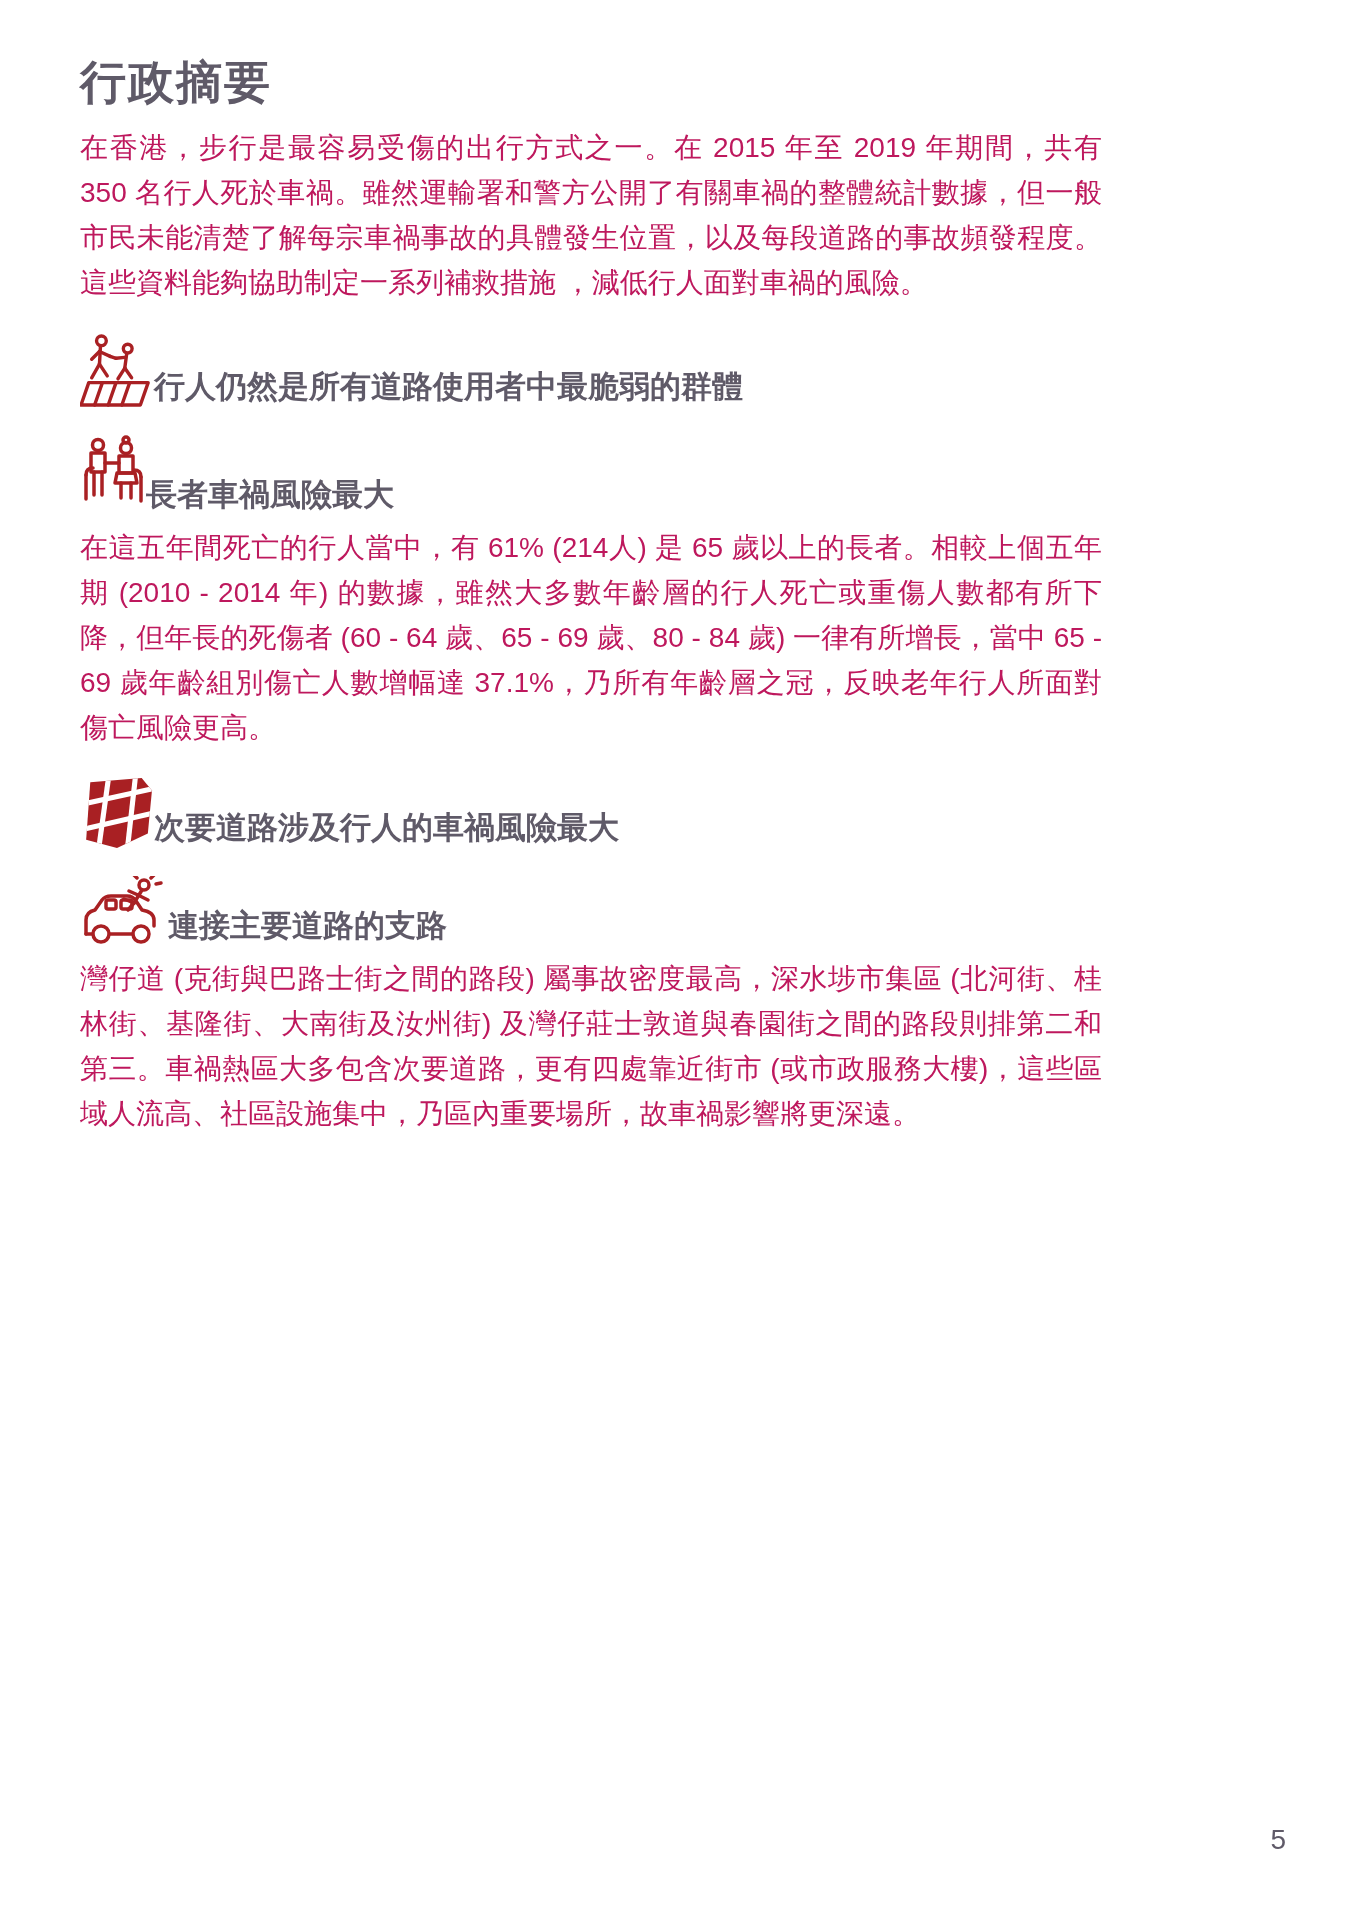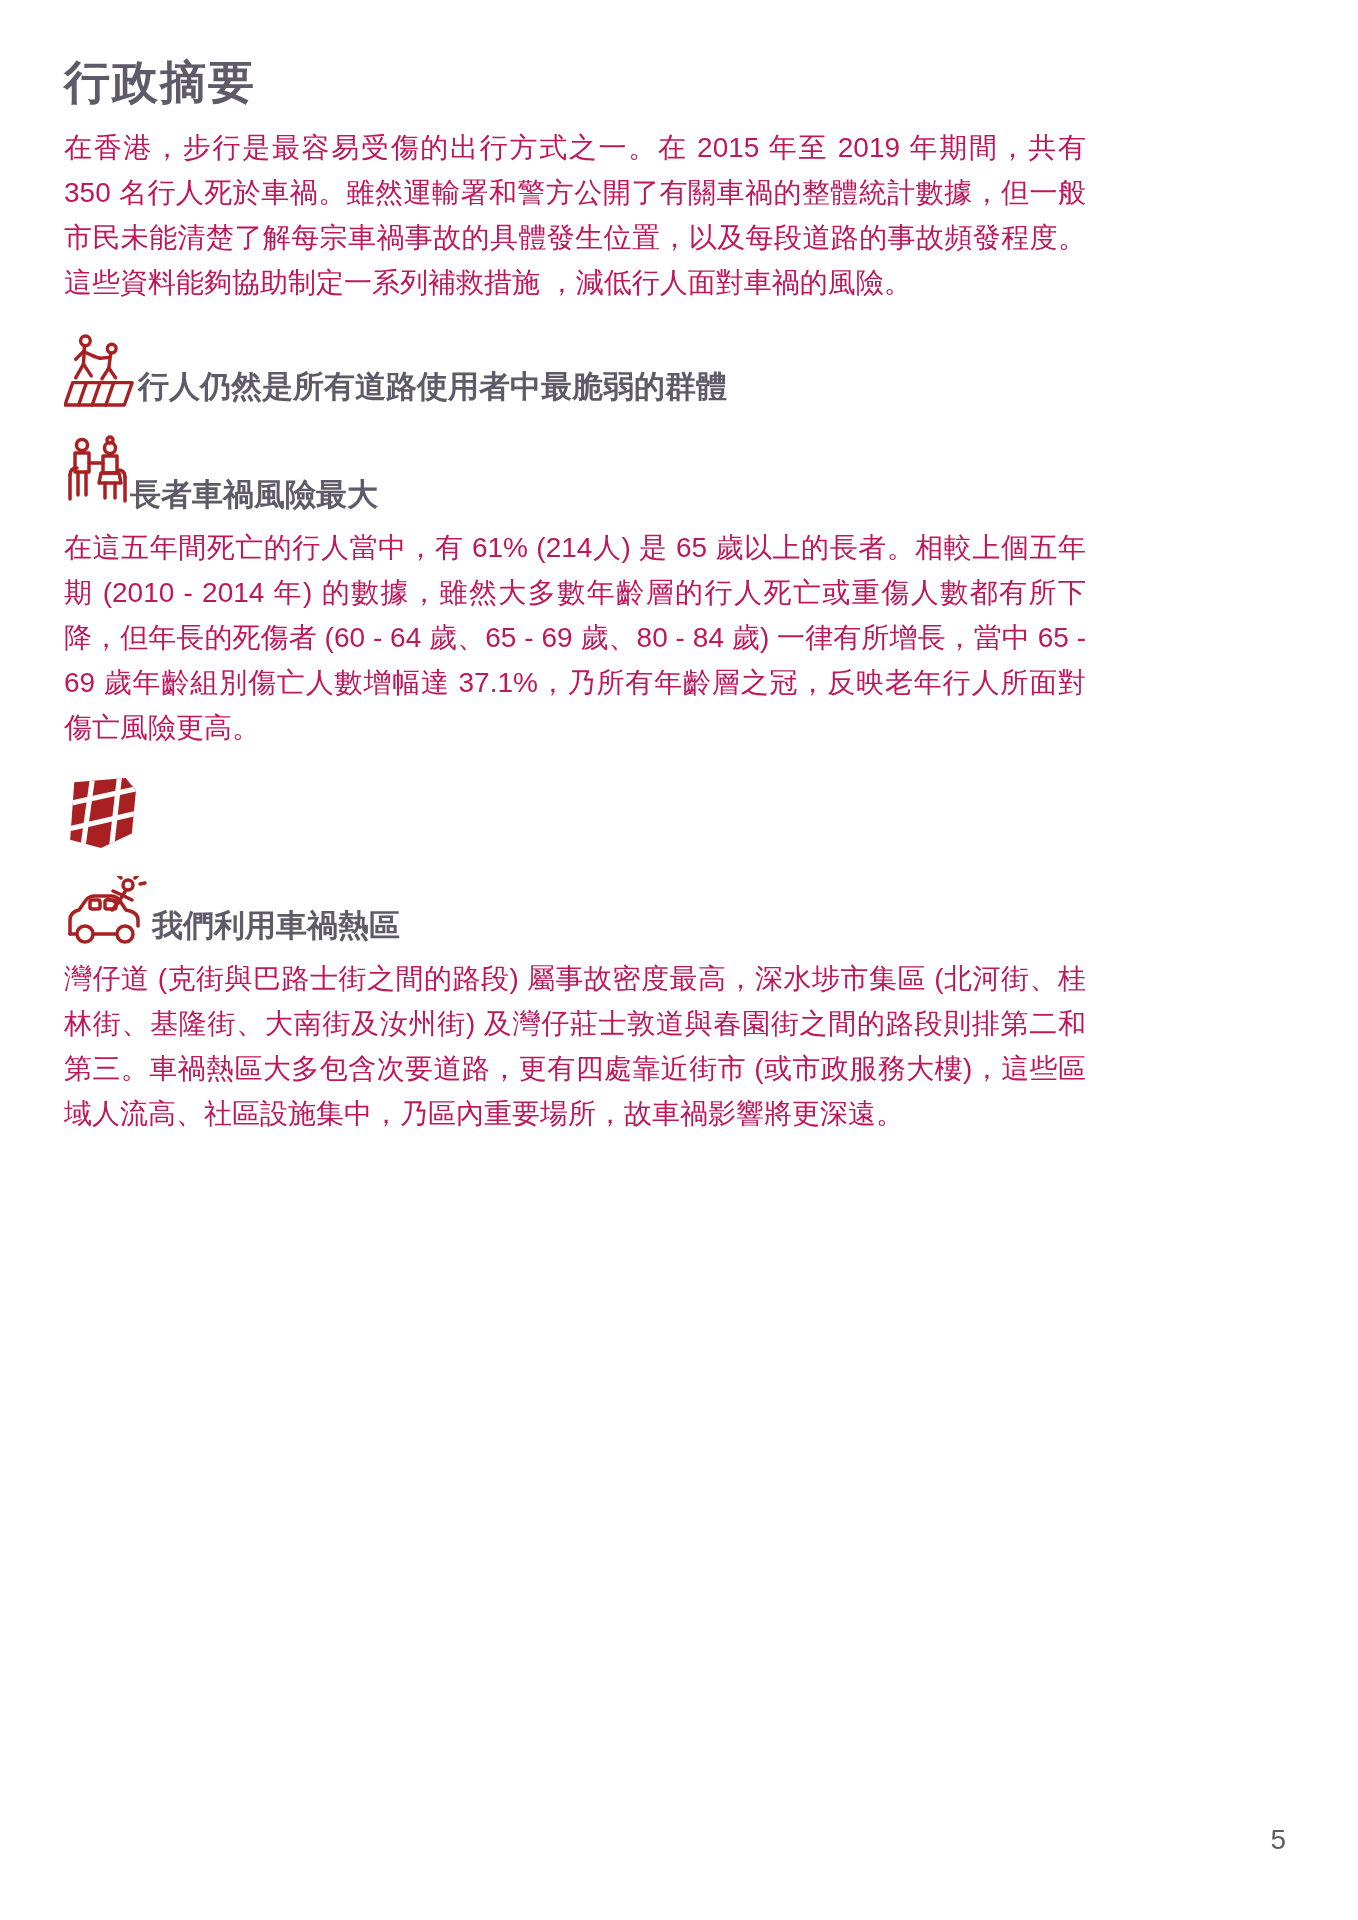--- a/index.html
+++ b/index.html
@@ -4,21 +4,21 @@
 <style>
   html,body{margin:0;padding:0;background:#e8e8e8;}
   .page{
     position:relative;
     width:1358px;height:1920px;
     margin:0 auto;
     background:#ffffff;
     font-family:"Liberation Sans","DejaVu Sans",sans-serif;
     color:#404040;
     box-sizing:border-box;
-    padding:56px 268px 0 64px;
+    padding:56px 268px 0 80px;
     overflow:hidden;
   }
   .page .inner{width:1022px;}
   h1.doc-title{
     margin:0 0 16px 0;
     font-size:46px;
     line-height:1.15;
     font-weight:bold;
     color:#5f5a68;
     letter-spacing:2px;
@@ -126,20 +126,21 @@
             </defs>
             <path d="M10,6 L60,2 L70,14 L66,56 L36,70 L6,62 Z" fill="#a92023"></path>
             <g clip-path="url(#mapclip)" stroke="#ffffff" stroke-width="5" fill="none">
               <line x1="0" y1="28" x2="72" y2="12"></line>
               <line x1="2" y1="52" x2="72" y2="36"></line>
               <line x1="28" y1="0" x2="18" y2="72"></line>
               <line x1="54" y1="0" x2="46" y2="72"></line>
             </g>
           </svg>
         </span>
+        <h2 class="sec-title">次要道路涉及行人的車禍風險最大</h2>
       </div>
     </section>
 
     <section>
       <div class="sec-head">
         <span class="icon">
           <svg width="88" height="72" viewBox="0 0 88 72" fill="none" stroke="#a92023" stroke-width="3.5" stroke-linecap="round" stroke-linejoin="round">
             <path d="M6,58 L6,44 Q6,36 15,34 L22,24 Q25,20 31,20 L47,20 Q53,20 56,25 L62,34 Q74,36 74,44 L74,50"></path>
             <line x1="6" y1="58" x2="12" y2="58"></line>
             <line x1="30" y1="58" x2="52" y2="58"></line>
@@ -151,21 +152,21 @@
             <line x1="62" y1="14" x2="54" y2="27"></line>
             <line x1="58" y1="19" x2="68" y2="24"></line>
             <line x1="58" y1="19" x2="49" y2="15"></line>
             <line x1="54" y1="27" x2="44" y2="23"></line>
             <line x1="54" y1="27" x2="48" y2="34"></line>
             <line x1="57" y1="2" x2="54" y2="-1"></line>
             <line x1="71" y1="2" x2="74" y2="-1"></line>
             <line x1="76" y1="8" x2="81" y2="7"></line>
           </svg>
         </span>
-        <h2 class="sec-title">我們利用車禍熱區</h2>
+        <h2 class="sec-title">連接主要道路的支路</h2>
       </div>
       <p class="body">灣仔道 (克街與巴路士街之間的路段) 屬事故密度最高，深水埗市集區 (北河街、桂林街、基隆街、大南街及汝州街) 及灣仔莊士敦道與春園街之間的路段則排第二和第三。車禍熱區大多包含次要道路，更有四處靠近街市 (或市政服務大樓)，這些區域人流高、社區設施集中，乃區內重要場所，故車禍影響將更深遠。</p>
     </section>
 
   </div>
 
   <div class="page-number">5</div>
 </div>
 
 </body></html>

